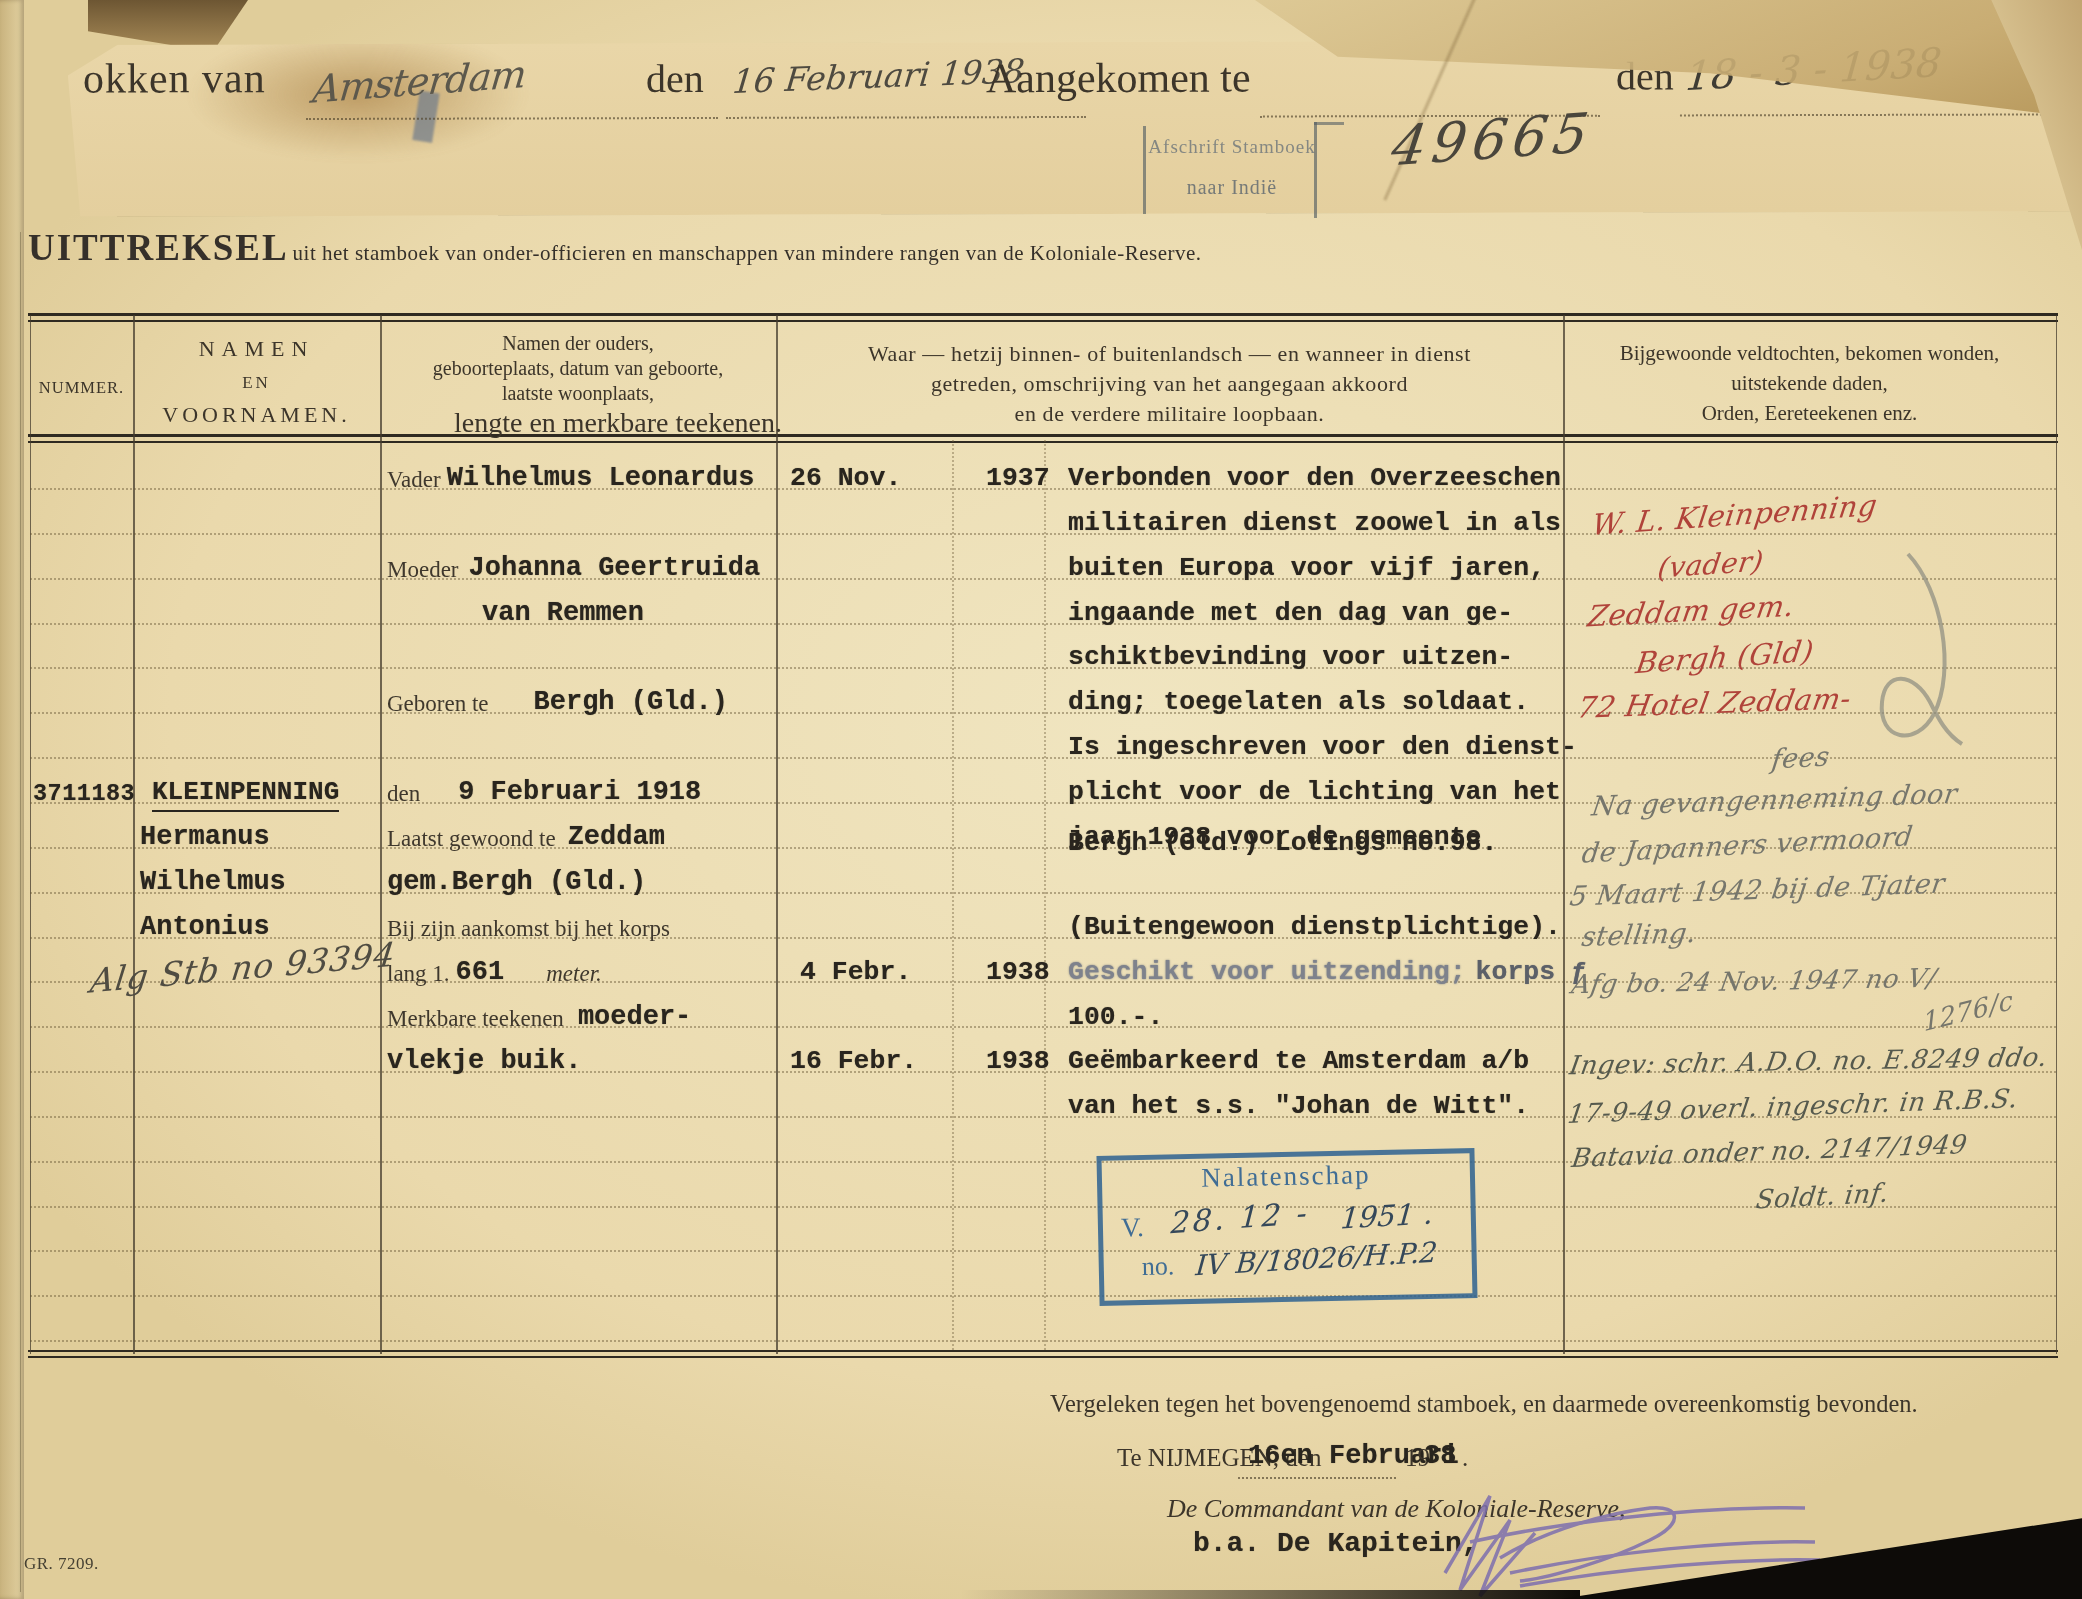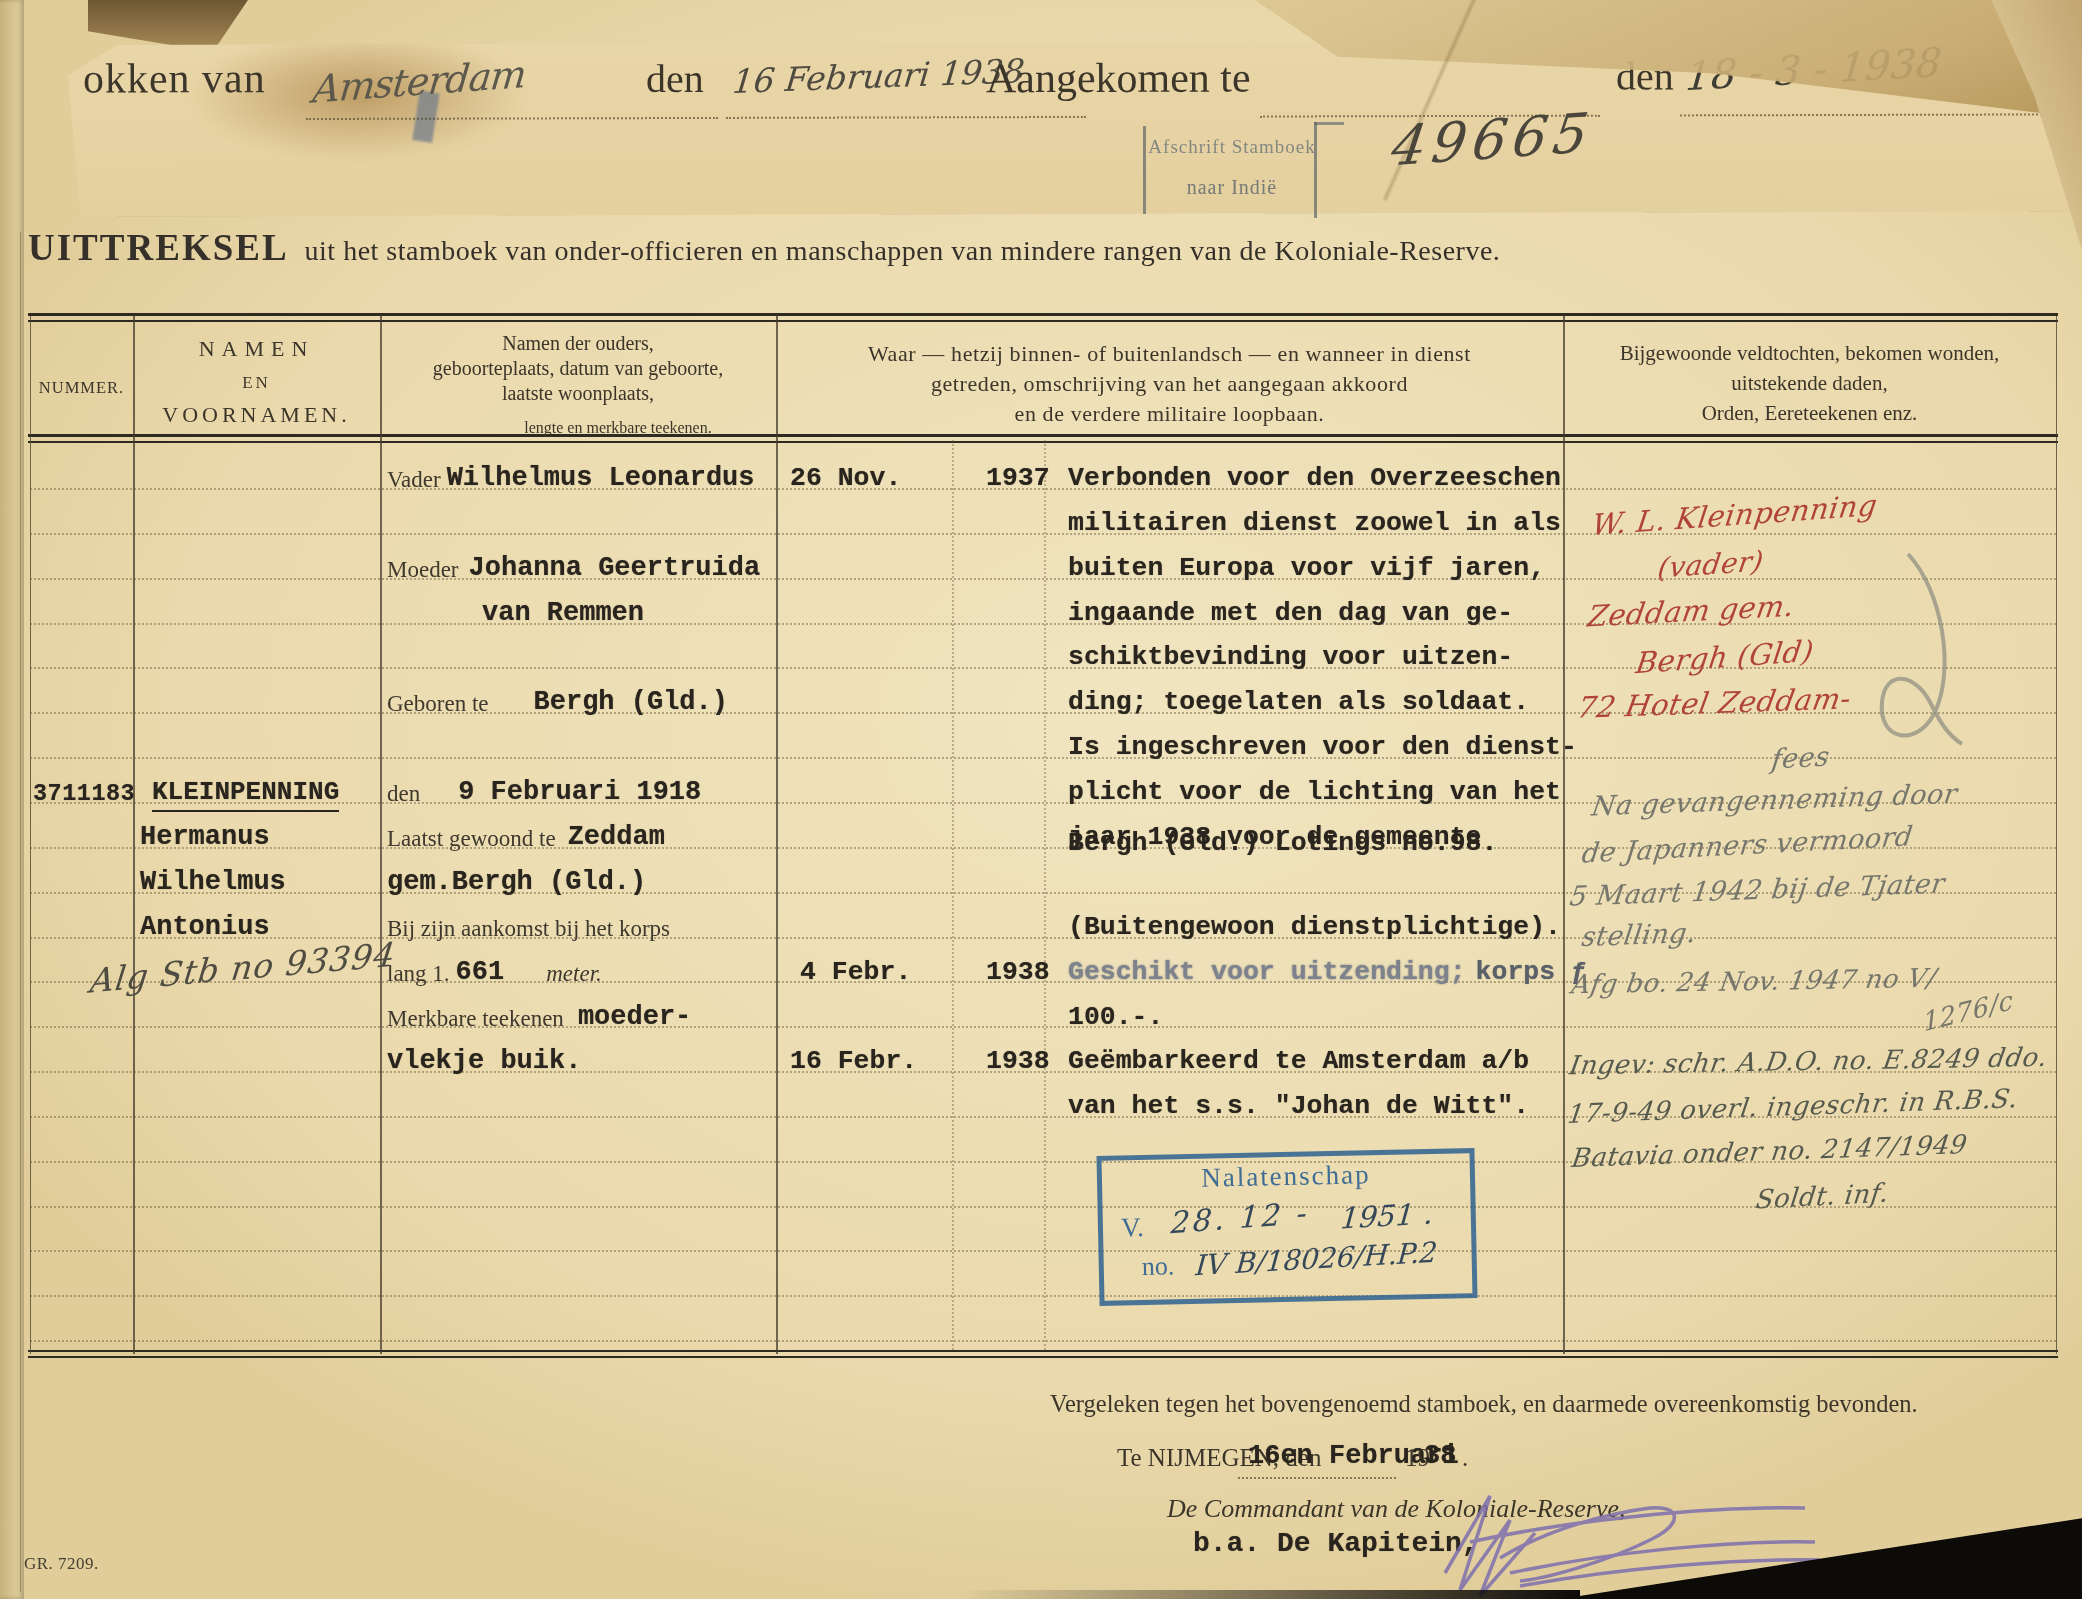--- a/index.html
+++ b/index.html
@@ -71,21 +71,21 @@
 
   <div class="abs" style="left:1143px;top:126px;width:3px;height:88px;background:rgba(85,95,100,.65);"></div>
   <div class="abs" style="left:1314px;top:122px;width:3px;height:96px;background:rgba(85,95,100,.65);"></div>
   <div class="abs" style="left:1314px;top:122px;width:30px;height:3px;background:rgba(85,95,100,.6);"></div>
   <div class="abs serif" style="left:1146px;top:136px;width:172px;text-align:center;font-size:19px;letter-spacing:1px;color:rgba(115,122,124,.85);filter:blur(.4px);">Afschrift Stamboek</div>
   <div class="abs serif" style="left:1146px;top:176px;width:172px;text-align:center;font-size:20px;letter-spacing:1px;color:rgba(105,112,115,.9);filter:blur(.3px);">naar Indië</div>
   <span class="abs hand" style="left:1392px;top:108px;font-size:54px;color:#4a463c;letter-spacing:6px;transform:rotate(-4deg) skewX(-12deg);">49665</span>
 
   <div class="abs" style="left:28px;top:226px;width:2030px;white-space:nowrap;">
     <span class="sans" style="font-size:37px;font-weight:bold;letter-spacing:2px;">UITTREKSEL</span>
-    <span class="sans" style="font-size:28px;letter-spacing:.5px;margin-left:12px;">uit het stamboek van onder-officieren en manschappen van mindere rangen van de Koloniale-Reserve.</span>
+    <span class="sans" style="font-size:21px;letter-spacing:.5px;">uit het stamboek van onder-officieren en manschappen van mindere rangen van de Koloniale-Reserve.</span>
   </div>
 
   <div class="dblrule" style="left:28px;top:313px;width:2030px;"></div>
   <div class="dblrule" style="left:28px;top:434px;width:2030px;"></div>
   <div class="dblrule" style="left:28px;top:1350px;width:2030px;border-top-width:2px;"></div>
 
   <div class="vline" style="left:30px;top:315px;height:1039px;width:1px;"></div>
   <div class="vline" style="left:133px;top:315px;height:1039px;"></div>
   <div class="vline" style="left:380px;top:315px;height:1039px;"></div>
   <div class="vline" style="left:776px;top:315px;height:1039px;"></div>
@@ -120,21 +120,21 @@
 
   <div class="hdr serif" style="left:30px;top:378px;width:103px;font-size:16.5px;letter-spacing:1px;">NUMMER.</div>
 
   <div class="hdr serif" style="left:133px;top:336px;width:247px;font-size:22px;letter-spacing:7px;">NAMEN</div>
   <div class="hdr serif" style="left:133px;top:373px;width:247px;font-size:17px;letter-spacing:3px;">EN</div>
   <div class="hdr serif" style="left:133px;top:402px;width:247px;font-size:22px;letter-spacing:4px;">VOORNAMEN.</div>
 
   <div class="hdr serif" style="left:380px;top:332px;width:396px;font-size:20px;">Namen der ouders,</div>
   <div class="hdr serif" style="left:380px;top:357px;width:396px;font-size:20px;">geboorteplaats, datum van geboorte,</div>
   <div class="hdr serif" style="left:380px;top:382px;width:396px;font-size:20px;">laatste woonplaats,</div>
-  <div class="hdr serif" style="left:380px;top:407px;width:476px;font-size:16px;margin-top:12px;">lengte en merkbare teekenen.</div>
+  <div class="hdr serif" style="left:380px;top:407px;width:476px;font-size:28px;">lengte en merkbare teekenen.</div>
 
   <div class="hdr serif" style="left:776px;top:341px;width:787px;font-size:22px;letter-spacing:.6px;">Waar — hetzij binnen- of buitenlandsch — en wanneer in dienst</div>
   <div class="hdr serif" style="left:776px;top:371px;width:787px;font-size:22px;letter-spacing:.6px;">getreden, omschrijving van het aangegaan akkoord</div>
   <div class="hdr serif" style="left:776px;top:401px;width:787px;font-size:22px;letter-spacing:.6px;">en de verdere militaire loopbaan.</div>
 
   <div class="hdr serif" style="left:1563px;top:341px;width:493px;font-size:21px;">Bijgewoonde veldtochten, bekomen wonden,</div>
   <div class="hdr serif" style="left:1563px;top:371px;width:493px;font-size:21px;">uitstekende daden,</div>
   <div class="hdr serif" style="left:1563px;top:401px;width:493px;font-size:21px;">Orden, Eereteekenen enz.</div>
 
   <div class="c4day mono" style="left:33px;top:763px;font-size:23.5px;letter-spacing:.5px;">3711183</div>

